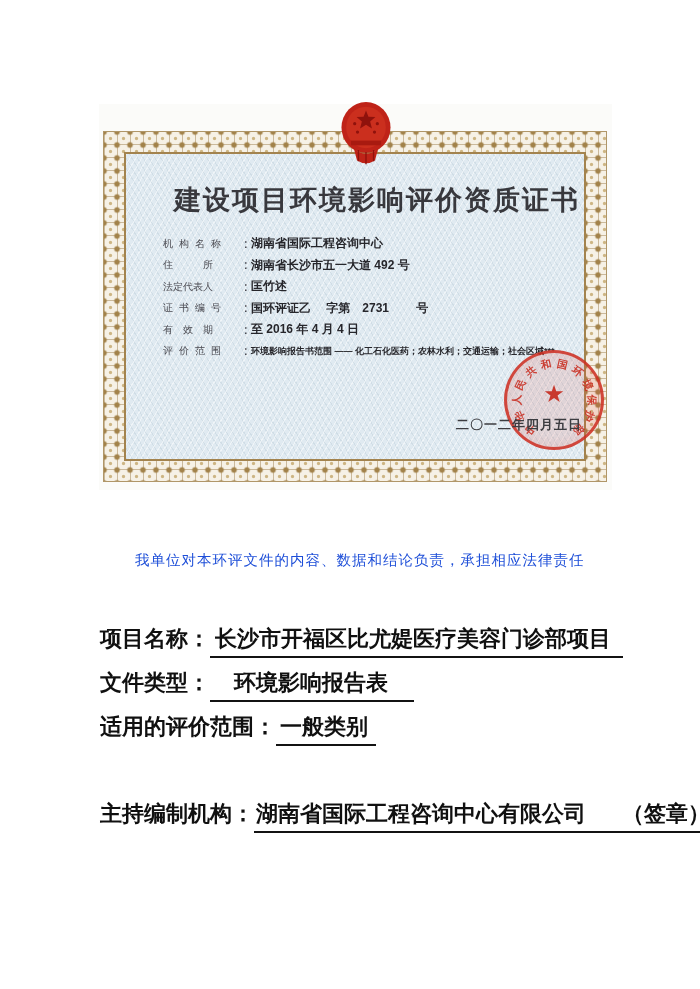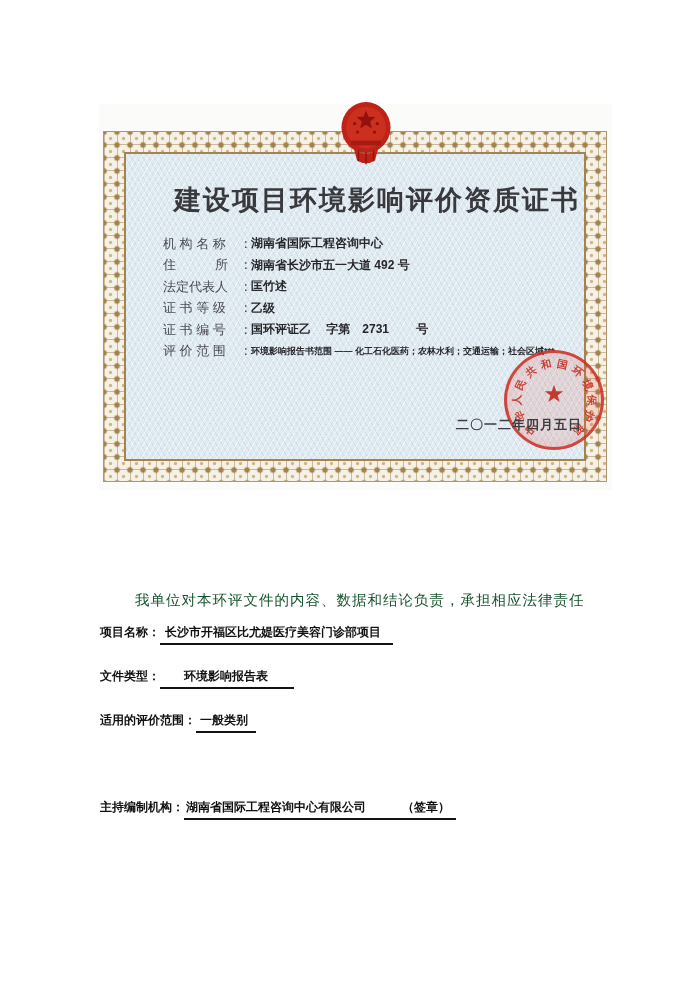--- a/index.html
+++ b/index.html
@@ -32,39 +32,39 @@
   }
   .emblem { position:absolute; left:240px; top:-3px; width:54px; height:66px; z-index:5; }
   .cert-title {
     position:absolute; left:0; right:0; top:28px; text-align:center;
     font-size:27px; font-weight:bold; color:#38383d; letter-spacing:2px;
     font-family:"Liberation Serif","DejaVu Serif",serif;
     margin-left:44px;
   }
   .rows { position:absolute; left:37px; top:80px; right:10px; }
   .crow { height:21.5px; white-space:nowrap; }
-  .clabel { display:inline-block; width:76px; font-size:13px; color:#4b4b52; vertical-align:middle;
-            font-family:Liberation Sans, sans-serif; }
+  .clabel { display:inline-block; width:76px; font-size:10px; color:#4b4b52; vertical-align:middle;
+            font-family:Liberation Mono, monospace; }
   .ccolon { display:inline-block; width:12px; font-size:13.5px; color:#4b4b52; vertical-align:middle; }
   .cvalue { font-size:12px; font-weight:bold; color:#26262b; vertical-align:middle; }
   .cvalue.small { font-size:9px; letter-spacing:0; }
   .scope2 { position:absolute; left:21px; top:237px; font-size:9px; font-weight:bold; color:#2c2c31; white-space:nowrap; }
   .issue-date { position:absolute; left:330px; top:262px; z-index:9; font-size:13px; font-weight:bold;
                 color:#3c3c40; letter-spacing:1px; font-family:"Liberation Serif","DejaVu Serif",serif;text-align:center; }
   .seal { position:absolute; left:378px; top:196px; width:100px; height:100px; z-index:8; }
   .seal-ring { position:absolute; inset:0; border-radius:50%; border:3px solid rgba(205,46,34,.85);
                background:radial-gradient(circle, rgba(222,76,60,.14) 55%, rgba(222,76,60,.28) 100%); }
   .seal-star { position:absolute; left:0; right:0; top:32px; text-align:center;
                font-size:24px; color:rgba(197,40,27,.9); line-height:1; }
   .seal-char { position:absolute; font-size:10.5px; font-weight:bold; color:rgba(200,42,30,.88); }
 
   
-  .statement { position:absolute; left:135px; top:551px; font-size:14.5px; color:#14532d; letter-spacing:1px;
-               font-family:"Liberation Serif","DejaVu Serif",serif;margin-top:40px; }
-  .frow { position:absolute; left:100px; font-size:12px; font-weight:bold; color:#101010; white-space:nowrap; }
+  .statement { position:absolute; left:135px; top:551px; font-size:14.5px; color:#1d4ed8; letter-spacing:1px;
+               font-family:"Liberation Serif","DejaVu Serif",serif; }
+  .frow { position:absolute; left:100px; font-size:22px; font-weight:bold; color:#101010; white-space:nowrap; }
   .frow-1 { top:624px; } .frow-2 { top:668px; } .frow-3 { top:712px; } .frow-4 { top:756px; } .frow-5 { top:799px; }
   .uline { display:inline-block; border-bottom:2px solid #131313; padding-bottom:2px; }
   .u1 { padding-left:5px; padding-right:12px; }
   .u2 { padding-left:24px; padding-right:26px; }
   .u3 { padding-left:4px; padding-right:8px; }
   .u4 { padding-left:30px; padding-right:8px; }
   .u5 { padding-left:2px; padding-right:6px; }
   .suffix-gap-4 { margin-left:58px; }
   .suffix-gap-5 { margin-left:36px; }
 </style>
@@ -99,24 +99,24 @@
           <div class="crow">
             <span class="clabel">机 构 名 称</span><span class="ccolon">：</span><span class="cvalue">湖南省国际工程咨询中心</span>
           </div>
           <div class="crow">
             <span class="clabel">住　　　所</span><span class="ccolon">：</span><span class="cvalue">湖南省长沙市五一大道 492 号</span>
           </div>
           <div class="crow">
             <span class="clabel">法定代表人</span><span class="ccolon">：</span><span class="cvalue">匡竹述</span>
           </div>
           <div class="crow">
-            <span class="clabel">证 书 等 级</span><span class="ccolon">：</span><span class="cvalue">乙级</span>
+            <span class="clabel">证 书 编 号</span><span class="ccolon">：</span><span class="cvalue">国环评证乙　 字第　2731　　 号</span>
           </div>
           <div class="crow">
-            <span class="clabel">证 书 编 号</span><span class="ccolon">：</span><span class="cvalue">国环评证乙　 字第　2731　　 号</span>
+            <span class="clabel">有　效　期</span><span class="ccolon">：</span><span class="cvalue">至 2016 年 4 月 4 日</span>
           </div>
           <div class="crow">
             <span class="clabel">评 价 范 围</span><span class="ccolon">：</span><span class="cvalue small">环境影响报告书范围 —— 化工石化医药；农林水利；交通运输；社会区域***</span>
           </div>
         </div>
 
 
         <div class="seal" id="seal">
           <div class="seal-ring"></div>
           <div class="seal-star">★</div>

